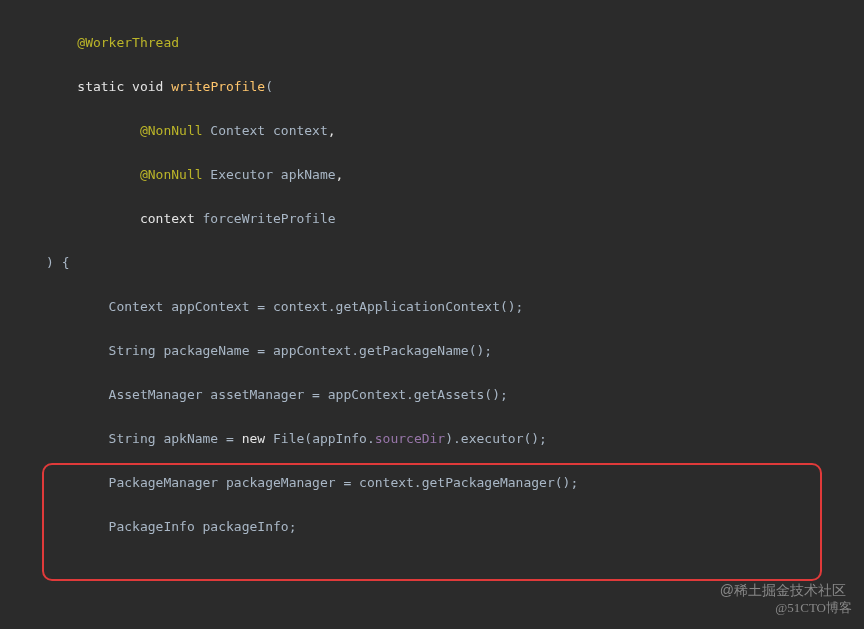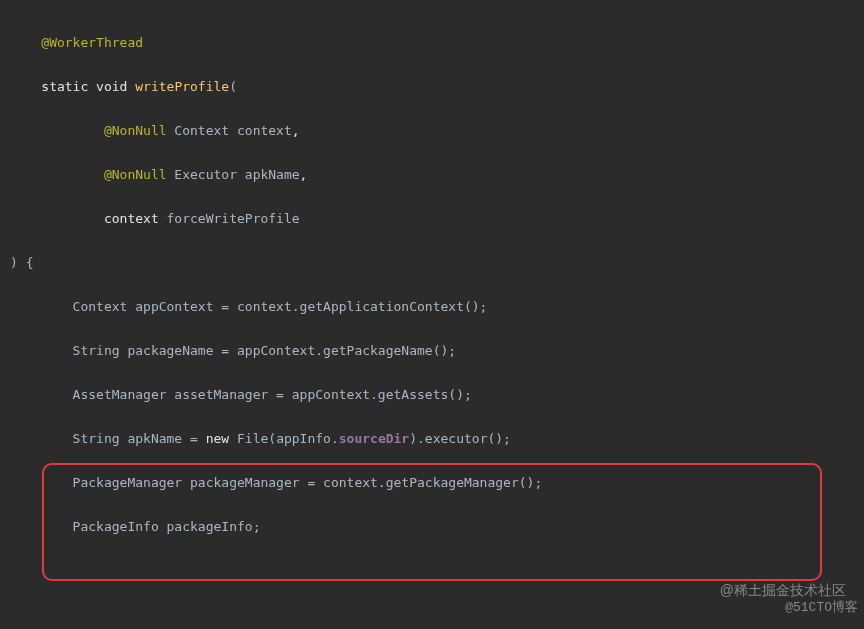--- a/index.html
+++ b/index.html
@@ -16,47 +16,47 @@
     position: relative;
   }
   .code-area {
     padding: 10px 0 10px 10px;
     white-space: pre;
   }
   .ann { color: #bbb529; }
   .kw { color: #e5e5e5; }
   .fn { color: #ffc66d; }
   .punc { color: #a9b7c6; }
-  .field { color: #9876aa; font-weight: bold; }
-  .line { display: block; padding-left: 0; }
+  .field { color: #9876aa; }
+  .line { display: block; padding-left: 0; margin-left: 36px; }
   .highlight-box {
     position: absolute;
     border: 2.5px solid #e03a3a;
     border-radius: 10px;
     left: 42px;
     top: 463px;
     width: 776px;
     height: 114px;
     pointer-events: none;
   }
   .watermark1 {
     position: absolute;
     right: 18px;
     bottom: 28px;
     color: #888;
     font-size: 14px;
     font-family: sans-serif;
   }
   .watermark2 {
     position: absolute;
-    right: 6px;
+    right: 12px;
     bottom: 10px;
     color: #888;
     font-size: 13px;
-    font-family: Liberation Mono, monospace;
+    font-family: Liberation Serif, serif;
   }
 </style>
 </head>
 <body>
 
 <div class="code-area">
 <span class="line">    <span class="ann">@WorkerThread</span></span>
 <span class="line">    <span class="kw">static</span> <span class="kw">void</span> <span class="fn">writeProfile</span><span class="punc">(</span></span>
 <span class="line">            <span class="ann">@NonNull</span><span> Context context</span><span class="kw">,</span></span>
 <span class="line">            <span class="ann">@NonNull</span><span> Executor apkName</span><span class="kw">,</span></span>

